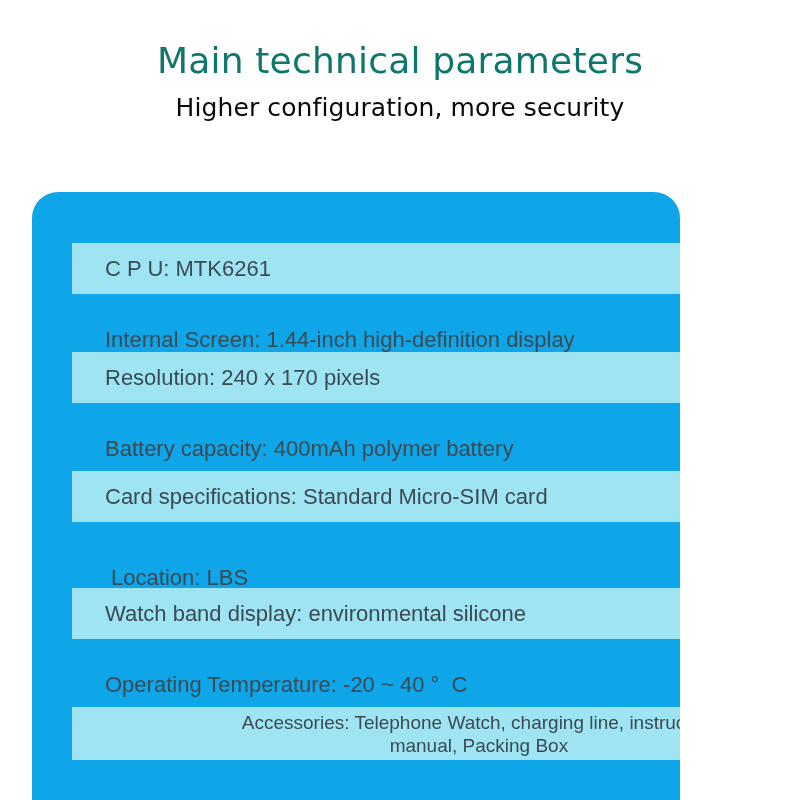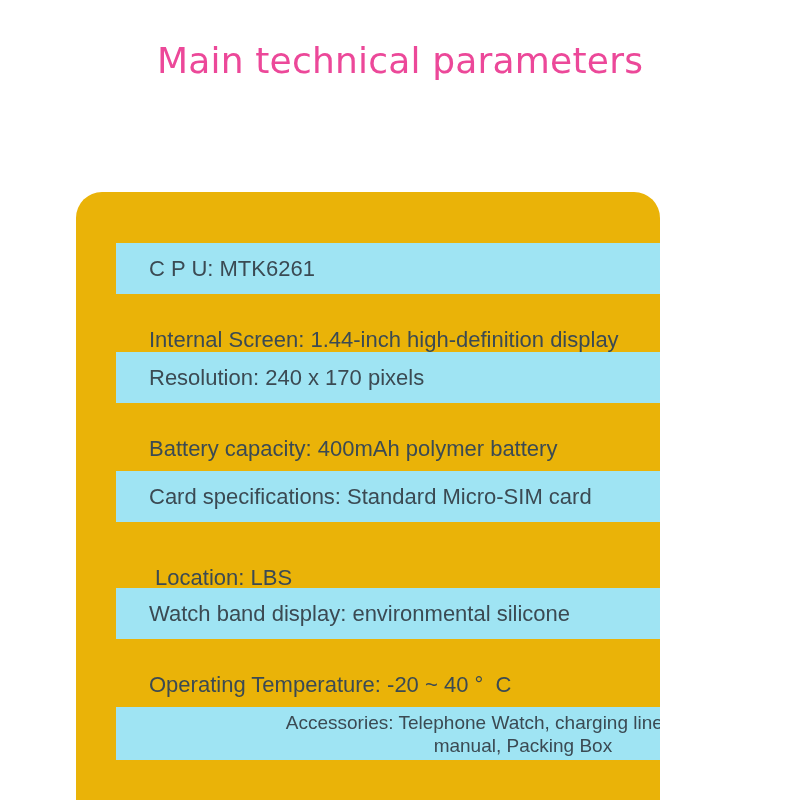--- a/index.html
+++ b/index.html
@@ -30,45 +30,44 @@
     width: 800px;
     text-align: center;
   }
   .title {
     margin: 0;
     padding-top: 38px;
     font-family: "DejaVu Sans", sans-serif;
     font-size: 36px;
     font-weight: 400;
     line-height: 46px;
-    color: #ec4899;
+    color: #0f766e;
     letter-spacing: 0.2px;
   }
   .subtitle {
     margin: 0;
     padding-top: 8px;
     font-family: "DejaVu Sans", sans-serif;
     font-size: 25px;
     font-weight: 400;
     line-height: 32px;
     color: #0a0a0a;
     letter-spacing: 0.1px;
   }
 
   
   .spec-card {
     position: absolute;
     left: 32px;
     top: 192px;
-    width: 584px;
+    width: 648px;
     height: 608px;
-    background: #eab308;
+    background: #0ea5e9;
     border-radius: 26px 26px 0 0;
     overflow: hidden;
-    margin-left: 44px;
   }
 
   .spec-list {
     position: absolute;
     left: 0;
     top: 0;
     width: 720px;
     margin: 0;
     padding: 0;
     list-style: none;
@@ -128,20 +127,21 @@
   .r7 { top: 455px; }
   .r8 { top: 515px; }
 </style>
 </head>
 <body>
 
 <div class="page">
 
   <div class="heading">
     <h1 class="title">Main technical parameters</h1>
+    <p class="subtitle">Higher configuration, more security</p>
   </div>
 
   <div class="spec-card">
     <ul class="spec-list">
 
       <li class="spec-row band r0">
         <span class="spec-text">C P U: MTK6261</span>
       </li>
 
       <li class="spec-row plain r1">

